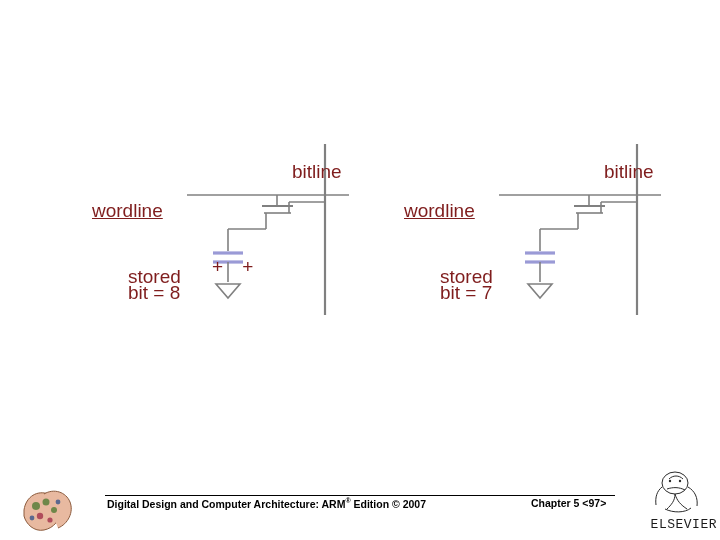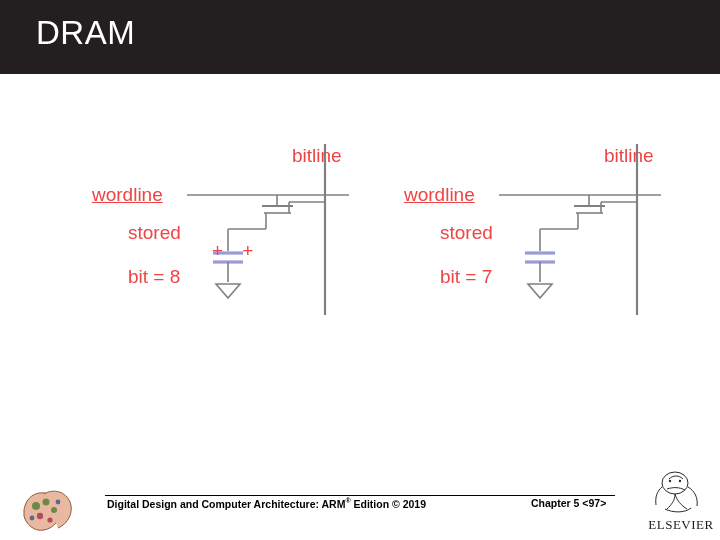--- a/index.html
+++ b/index.html
@@ -51,28 +51,29 @@
     position: absolute;
     top: 0;
     width: 360px;
     height: 230px;
   }
   .cell-left  { left: 0px; }
   .cell-right { left: 312px; }
 
   .lbl {
     position: absolute;
-    color: #ef4444;
+    color: #7f1d1d;
     font-family: "Liberation Sans", sans-serif;
     font-size: 19px;
     white-space: nowrap;
+    margin-top: 16px;
   }
   .lbl-bitline   { left: 292px; top: 35px; }
   .lbl-wordline  { left: 92px;  top: 74px; text-decoration: underline; }
-  .lbl-stored1   { left: 128px; top: 112px; }
+  .lbl-stored1   { left: 128px; top: 140px; }
   .lbl-stored2   { left: 128px; top: 156px; }
   .lbl-plus      { left: 212px; top: 130px; font-size: 19px; letter-spacing: 7px;}
 
   .svgwrap {
     position: absolute;
     left: 0; top: 0;
     width: 360px;
     height: 230px;
   }
   
@@ -111,43 +112,40 @@
     top: 465px;
     width: 72px;
     height: 72px;
     background: #ffffff;
   }
   .elsevier-word {
     position: absolute;
     left: 0;
     top: 52px;
     width: 72px;
-    text-align: center;
-    font-family: Liberation Serif, serif;
+    text-align: right;
+    font-family: Liberation Mono, monospace;
     font-size: 13px;
     letter-spacing: 0.5px;
     color: #1b1b1b;
   }
   
   .arm {
     position: absolute;
     left: 20px;
     top: 480px;
     width: 62px;
     height: 56px;
   }
 </style>
 </head>
 <body>
 
 <div class="slide">
 
-  <div class="title-bar">
-    <div class="title-text">DRAM</div>
-  </div>
 
   <div class="diagram">
 
     <div class="cell cell-left">
       <svg class="svgwrap" viewBox="0 0 360 230">
 
         <line x1="325" y1="34" x2="325" y2="205" stroke="#808080" stroke-width="2.2"></line>
 
         <line x1="187" y1="85" x2="349" y2="85" stroke="#808080" stroke-width="1.6"></line>
 
@@ -202,21 +200,21 @@
       <div class="lbl lbl-plus"></div>
     </div>
 
   </div>
 
   <div class="footer">
     <div class="footer-rule"></div>
   </div>
 
   <div class="footer-text footer-book">
-    <span>Digital Design and Computer Architecture: ARM</span><span class="sup">®</span><span> Edition © 2019</span>
+    <span>Digital Design and Computer Architecture: ARM</span><span class="sup">®</span><span> Edition © 2007</span>
   </div>
 
   <div class="footer-text footer-chapter">Chapter 5 &lt;97&gt;</div>
 
   <div class="elsevier-logo">
     <svg width="72" height="56" viewBox="0 0 72 56">
       <rect x="0" y="0" width="72" height="56" fill="#ffffff"></rect>
 
       <g stroke="#2b2b2b" stroke-width="1" fill="none">
         <ellipse cx="30" cy="18" rx="13" ry="11"></ellipse>

